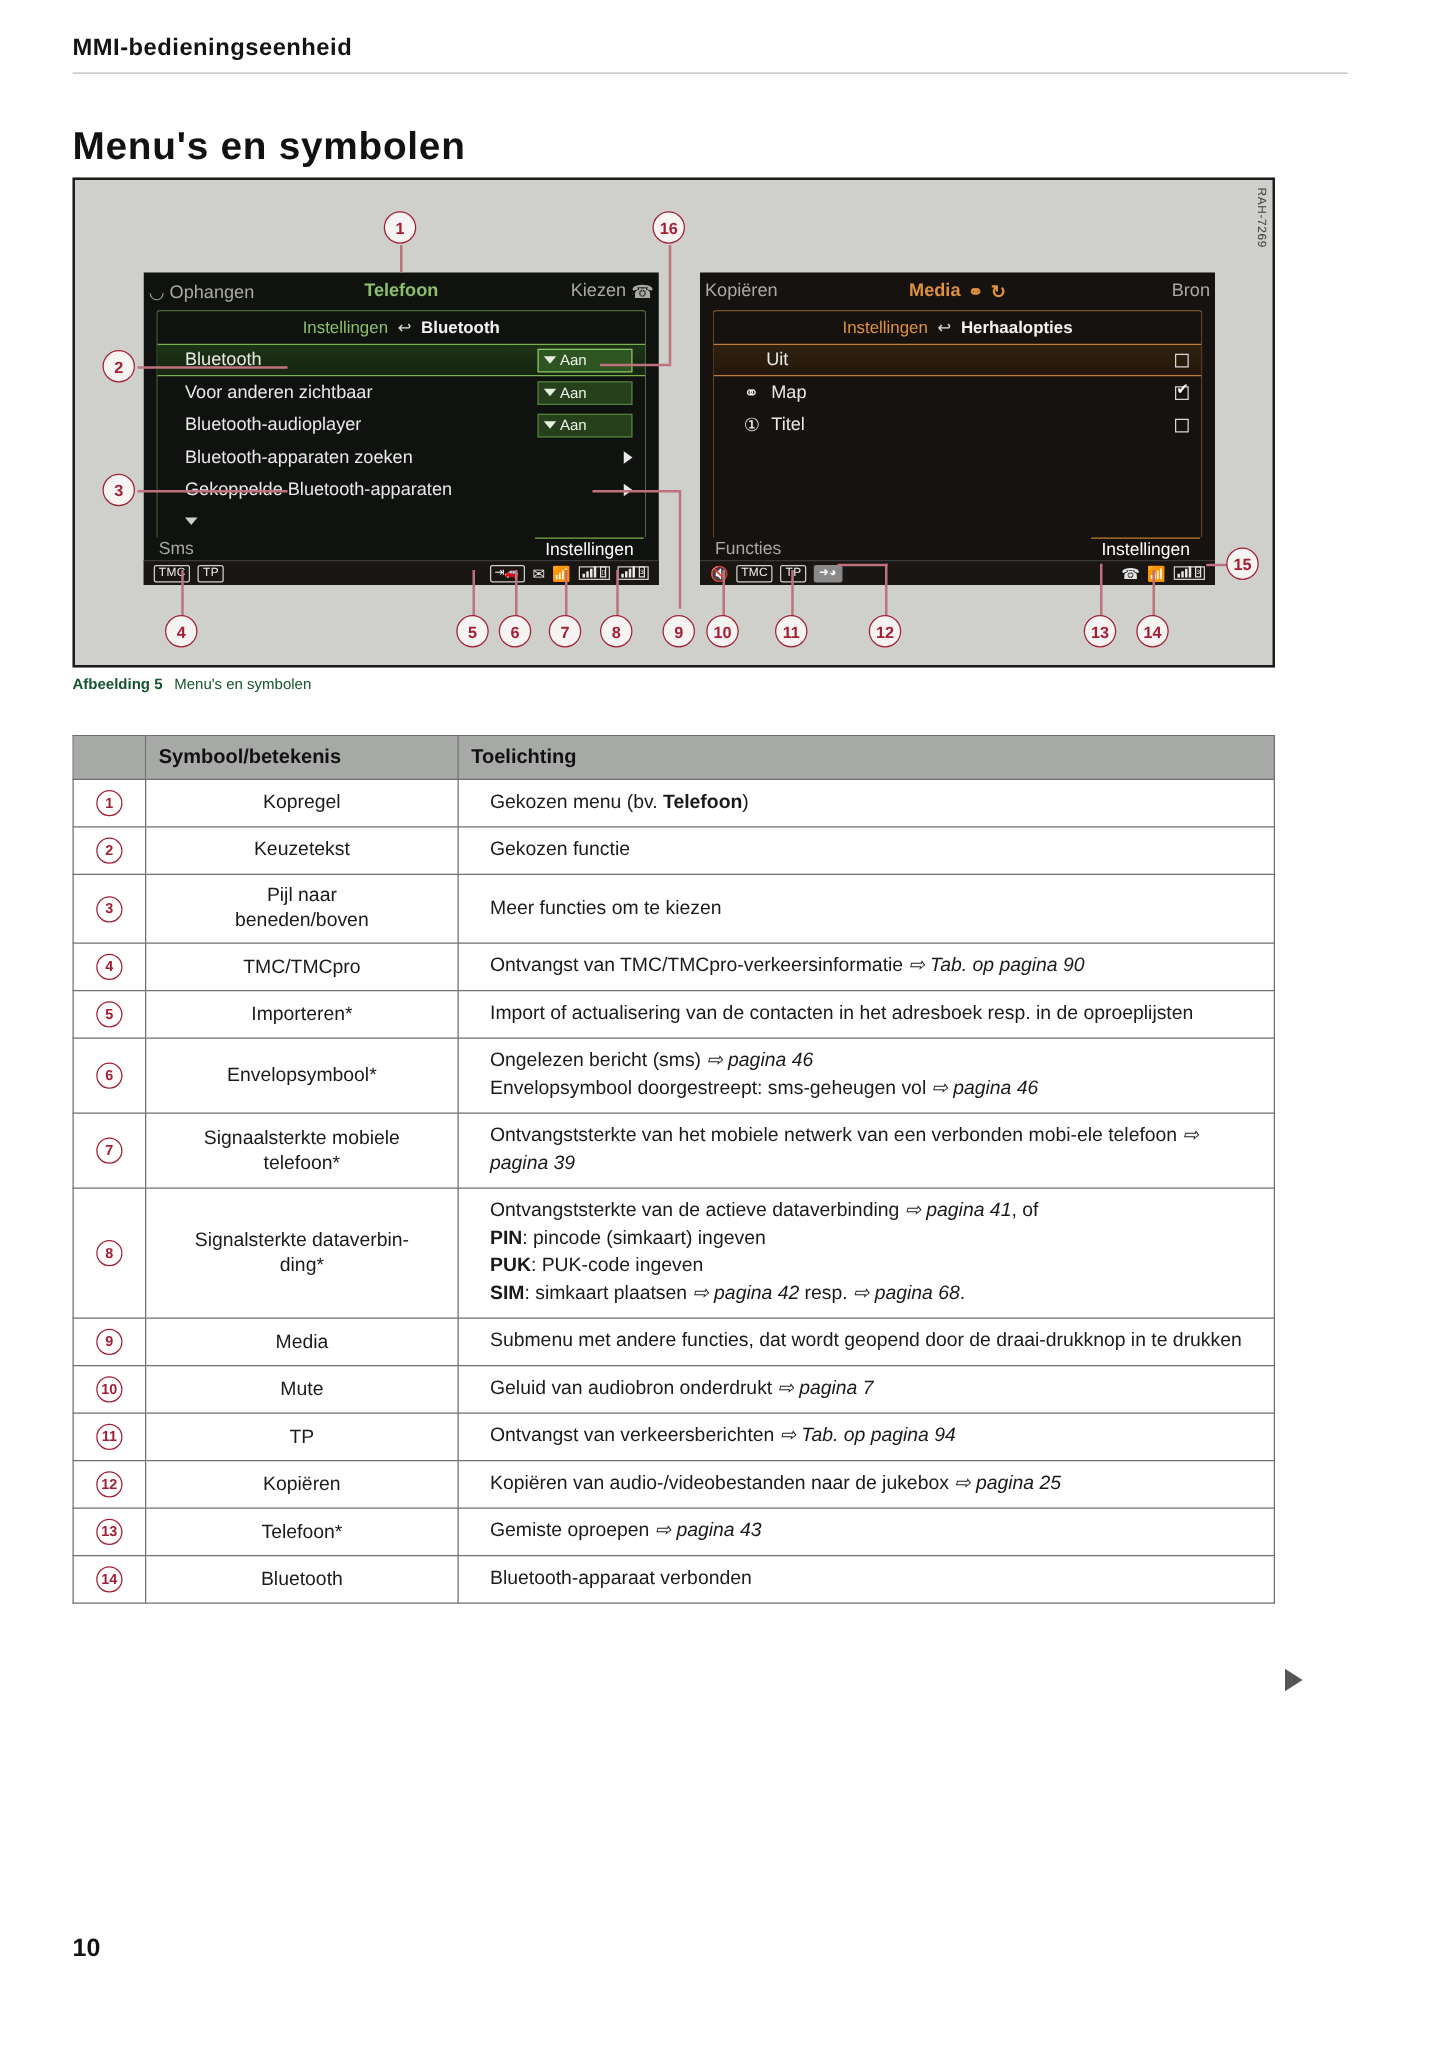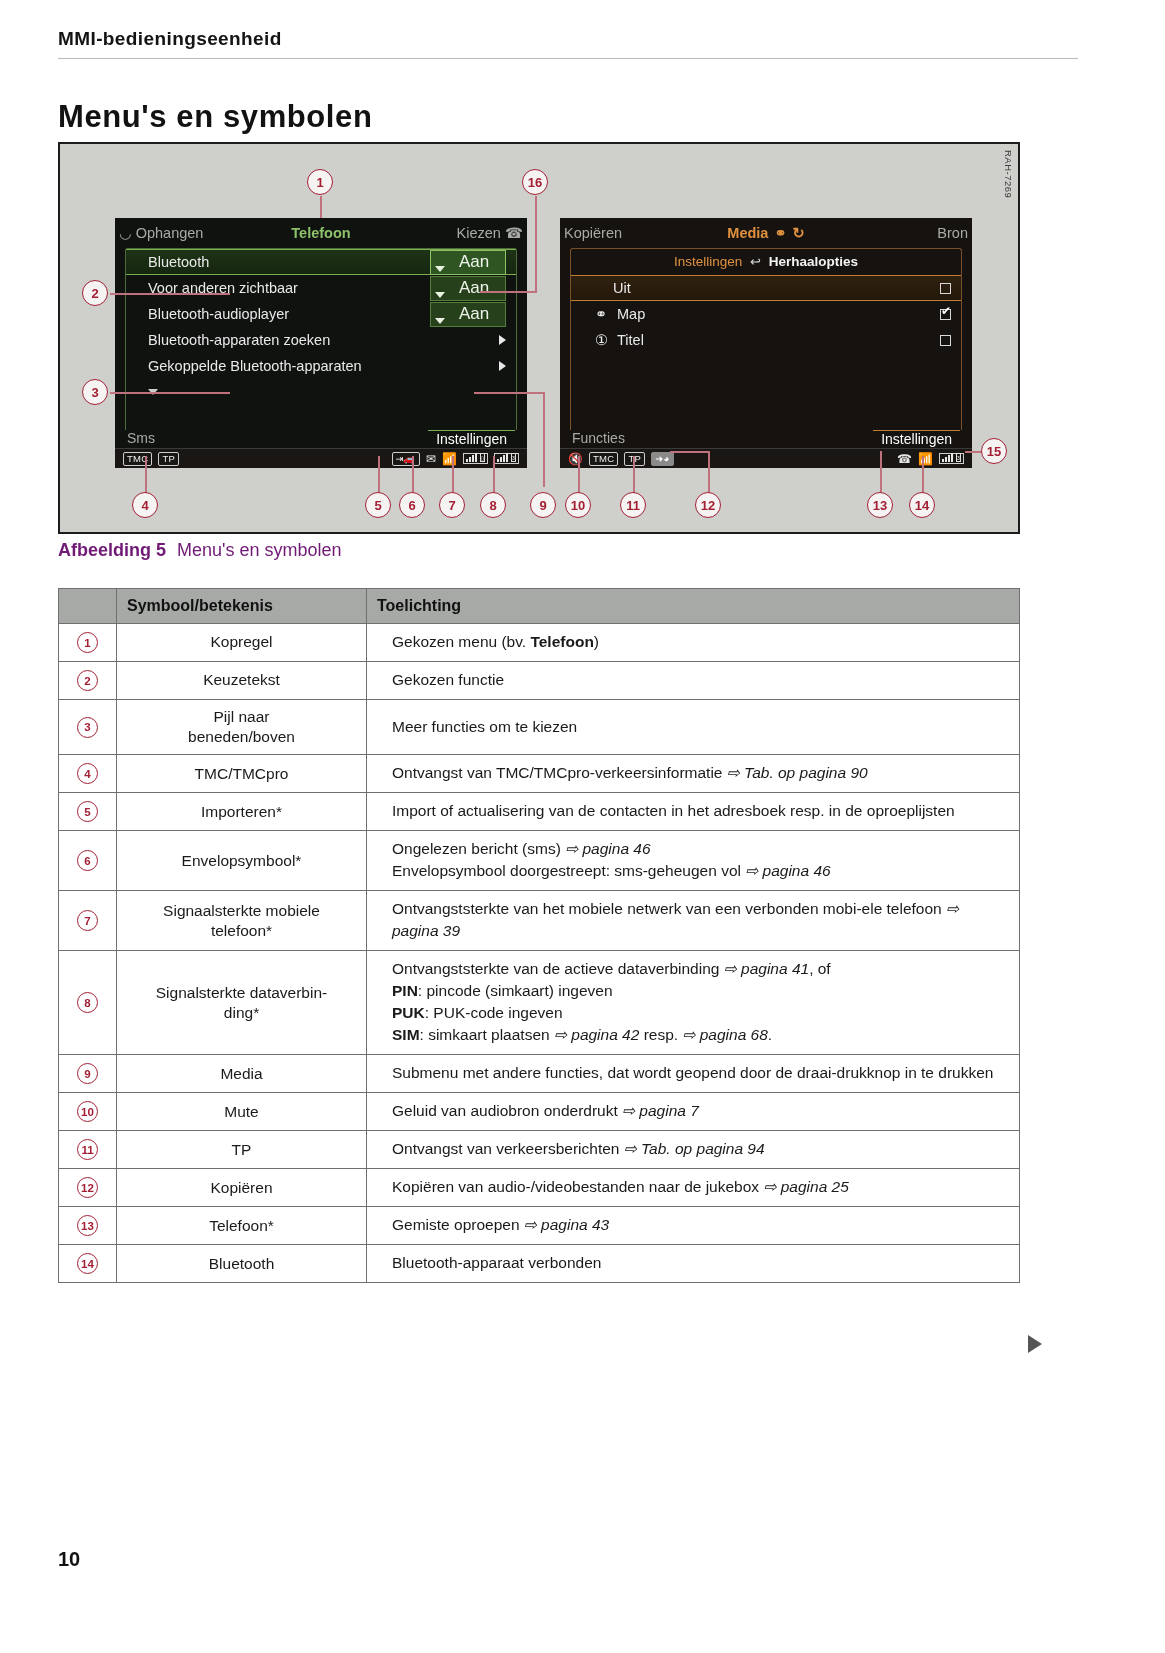--- a/index.html
+++ b/index.html
@@ -100,22 +100,22 @@
   .right .row.sel {
     background:linear-gradient(#30210f,#24180b);
     border-top:1.5px solid #c07d33; border-bottom:1.5px solid #c07d33;
   }
   .row .label { flex:1; }
   .row .valbox {
     min-width:76px; text-align:left;
     background:#25401a; color:#eef3ea;
     border:1px solid #53803a;
     padding:1px 8px 2px 4px;
-    font-size:17px;
-    display:flex; align-items:flex-end; gap:14px;
+    font-size:12px;
+    display:flex; align-items:center; gap:3px;
   }
   .row.sel .valbox { background:#2f5522; border-color:#8cc264; }
   .caret-d { width:0;height:0;border-left:5px solid transparent;border-right:5px solid transparent;border-top:6px solid #e8f0e2;}
   .caret-r { width:0;height:0;border-top:5px solid transparent;border-bottom:5px solid transparent;border-left:7px solid #e8e8e8;}
 
   .chk {
     width:11px; height:11px; border:1.3px solid #d8d8d8;
     display:inline-block; position:relative;
   }
   .chk.on::after{
@@ -167,21 +167,21 @@
   .callout {
     position:absolute; width:26px; height:26px; border-radius:50%;
     border:1.8px solid #a31f34; background:#f6f4f2; color:#a31f34;
     font-size:13px; font-weight:bold;
     display:flex; align-items:center; justify-content:center;
     z-index:5;
   }
   .lead { position:absolute; background:#c0717e; z-index:3; }
 
   .fig-caption {
-    position:absolute; left:58px; top:540px; font-size:18px; color:#701a75;
+    position:absolute; left:58px; top:540px; font-size:12px; color:#14532d;
   }
   .fig-caption b { font-weight:bold; }
   .fig-caption span { margin-left:6px; }
 
   
   table.sym {
     position:absolute; left:58px; top:588px; width:962px;
     border-collapse:collapse;
     font-size:15.5px;
   }
@@ -241,20 +241,25 @@
         <span>Ophangen</span>
       </span>
       <span class="center">Telefoon</span>
       <span class="side r">
         <span>Kiezen</span>
         <span>☎</span>
       </span>
     </div>
 
     <div class="mmi-body">
+      <div class="breadcrumb">
+        <span class="crumb1">Instellingen</span>
+        <span class="sep">↩</span>
+        <span class="crumb2">Bluetooth</span>
+      </div>
 
       <div class="row sel">
         <span class="label">Bluetooth</span>
         <span class="valbox">
           <i class="caret-d"></i>
           <span>Aan</span>
         </span>
       </div>
 
       <div class="row">

